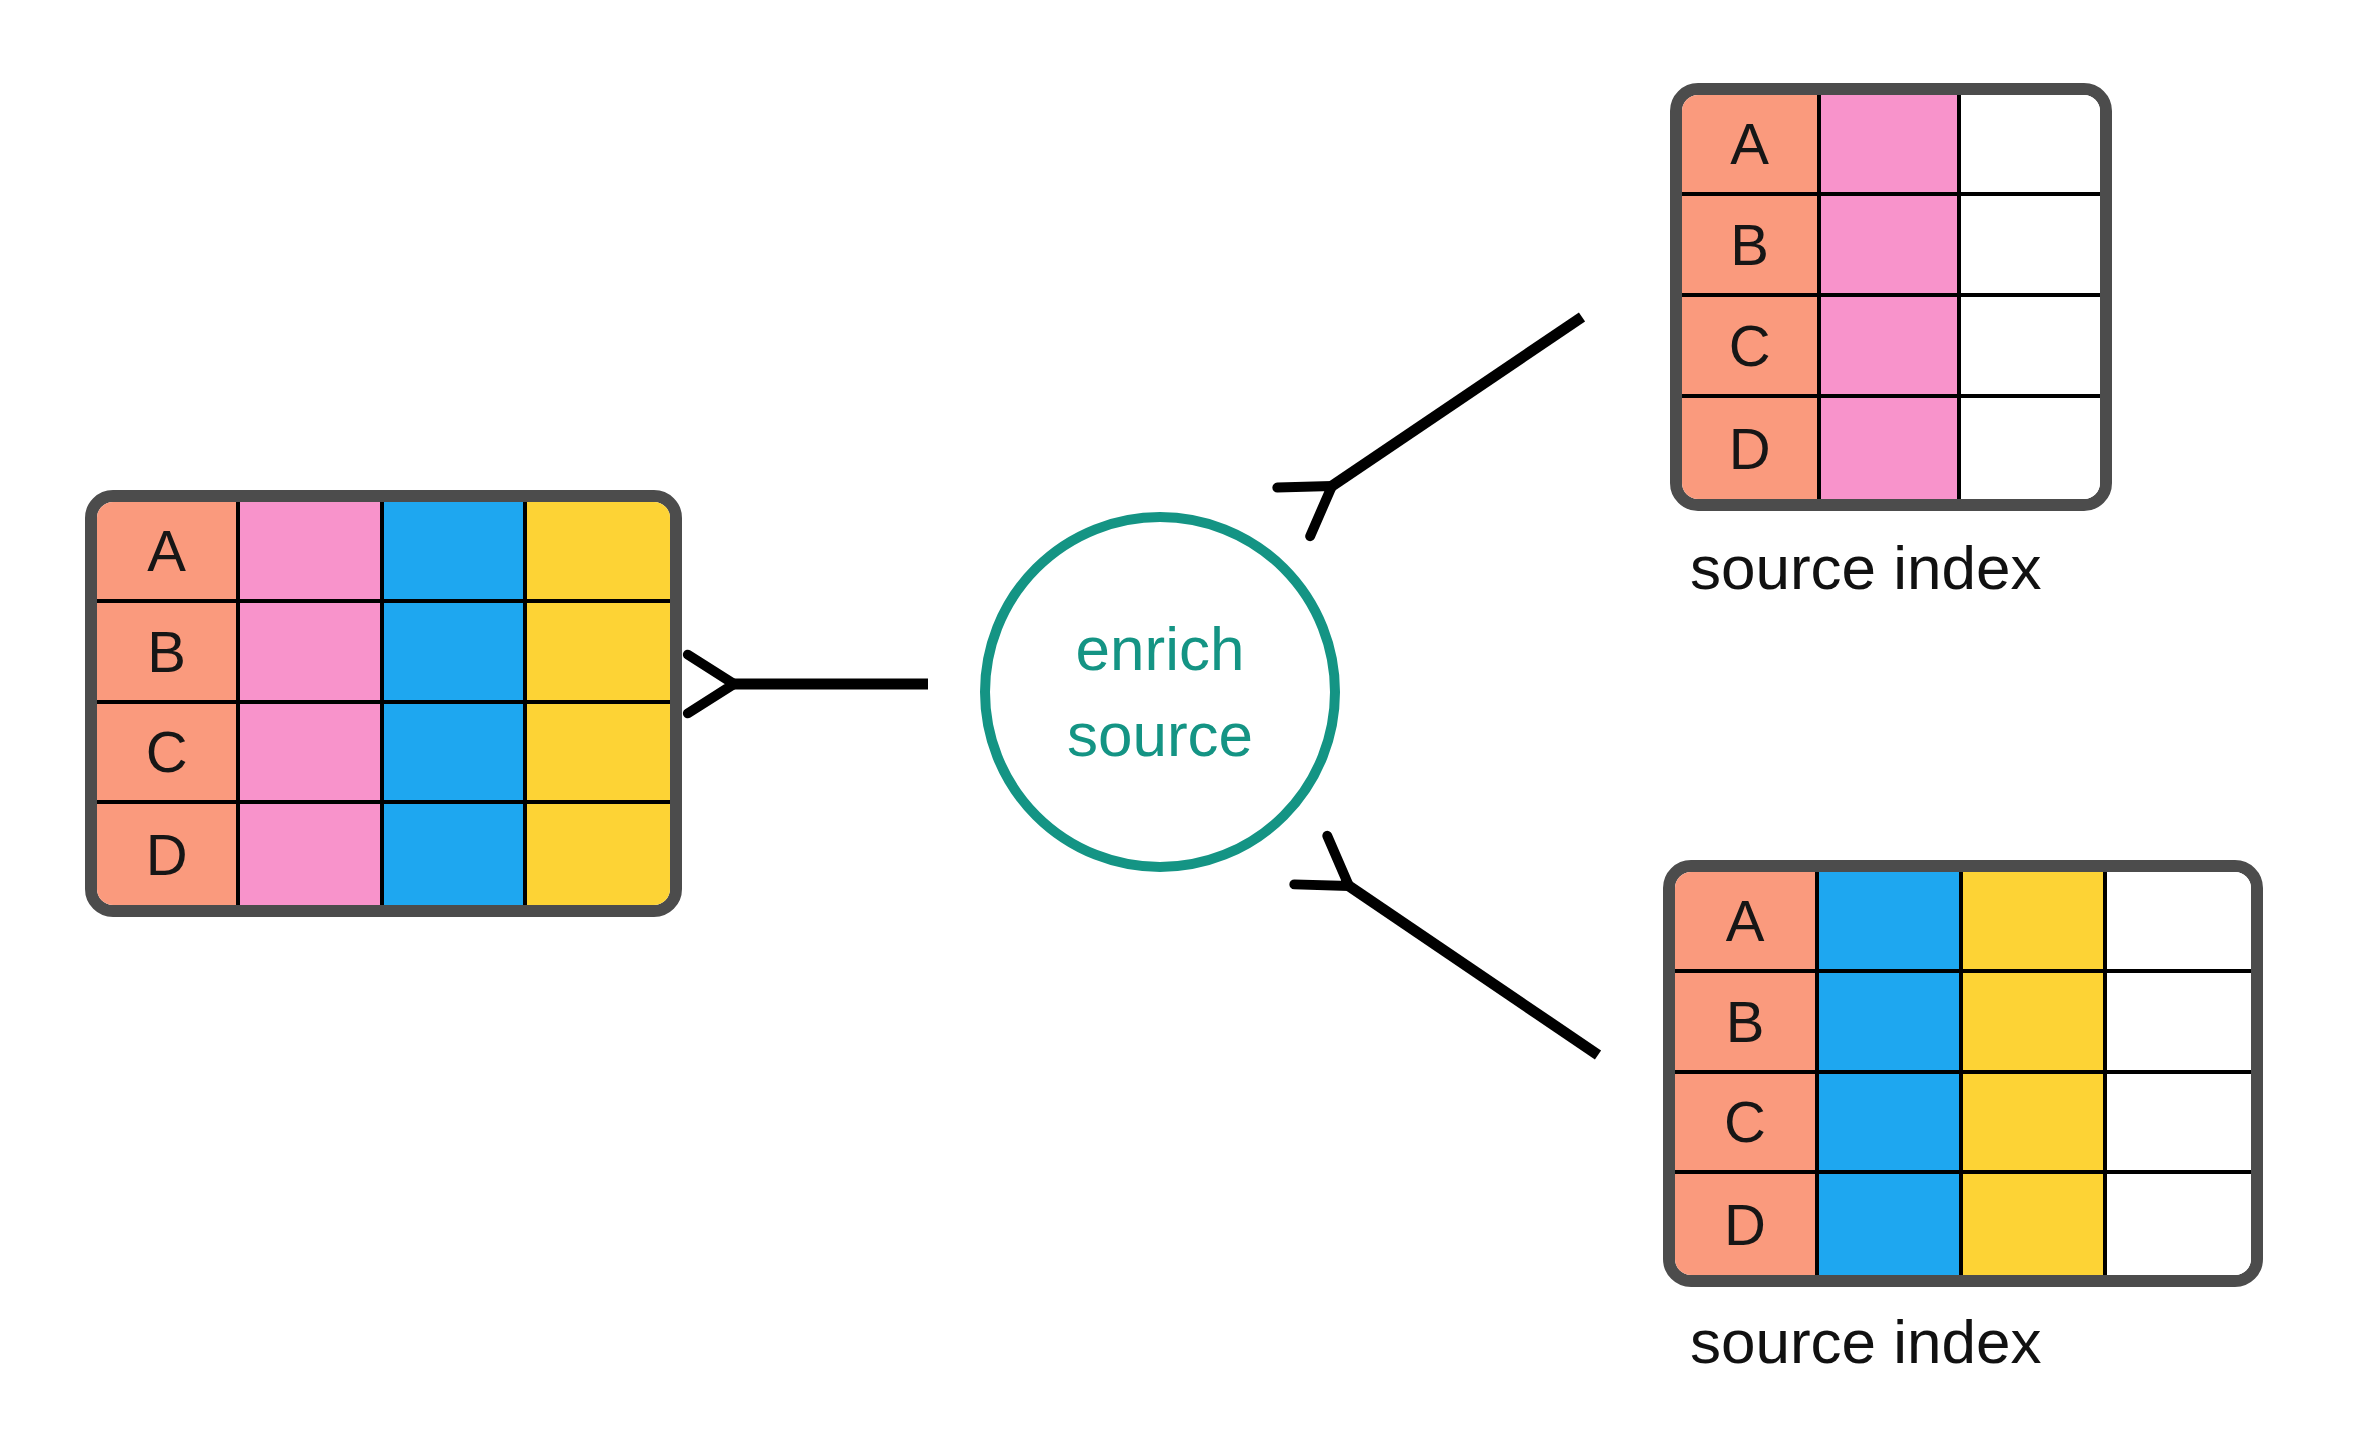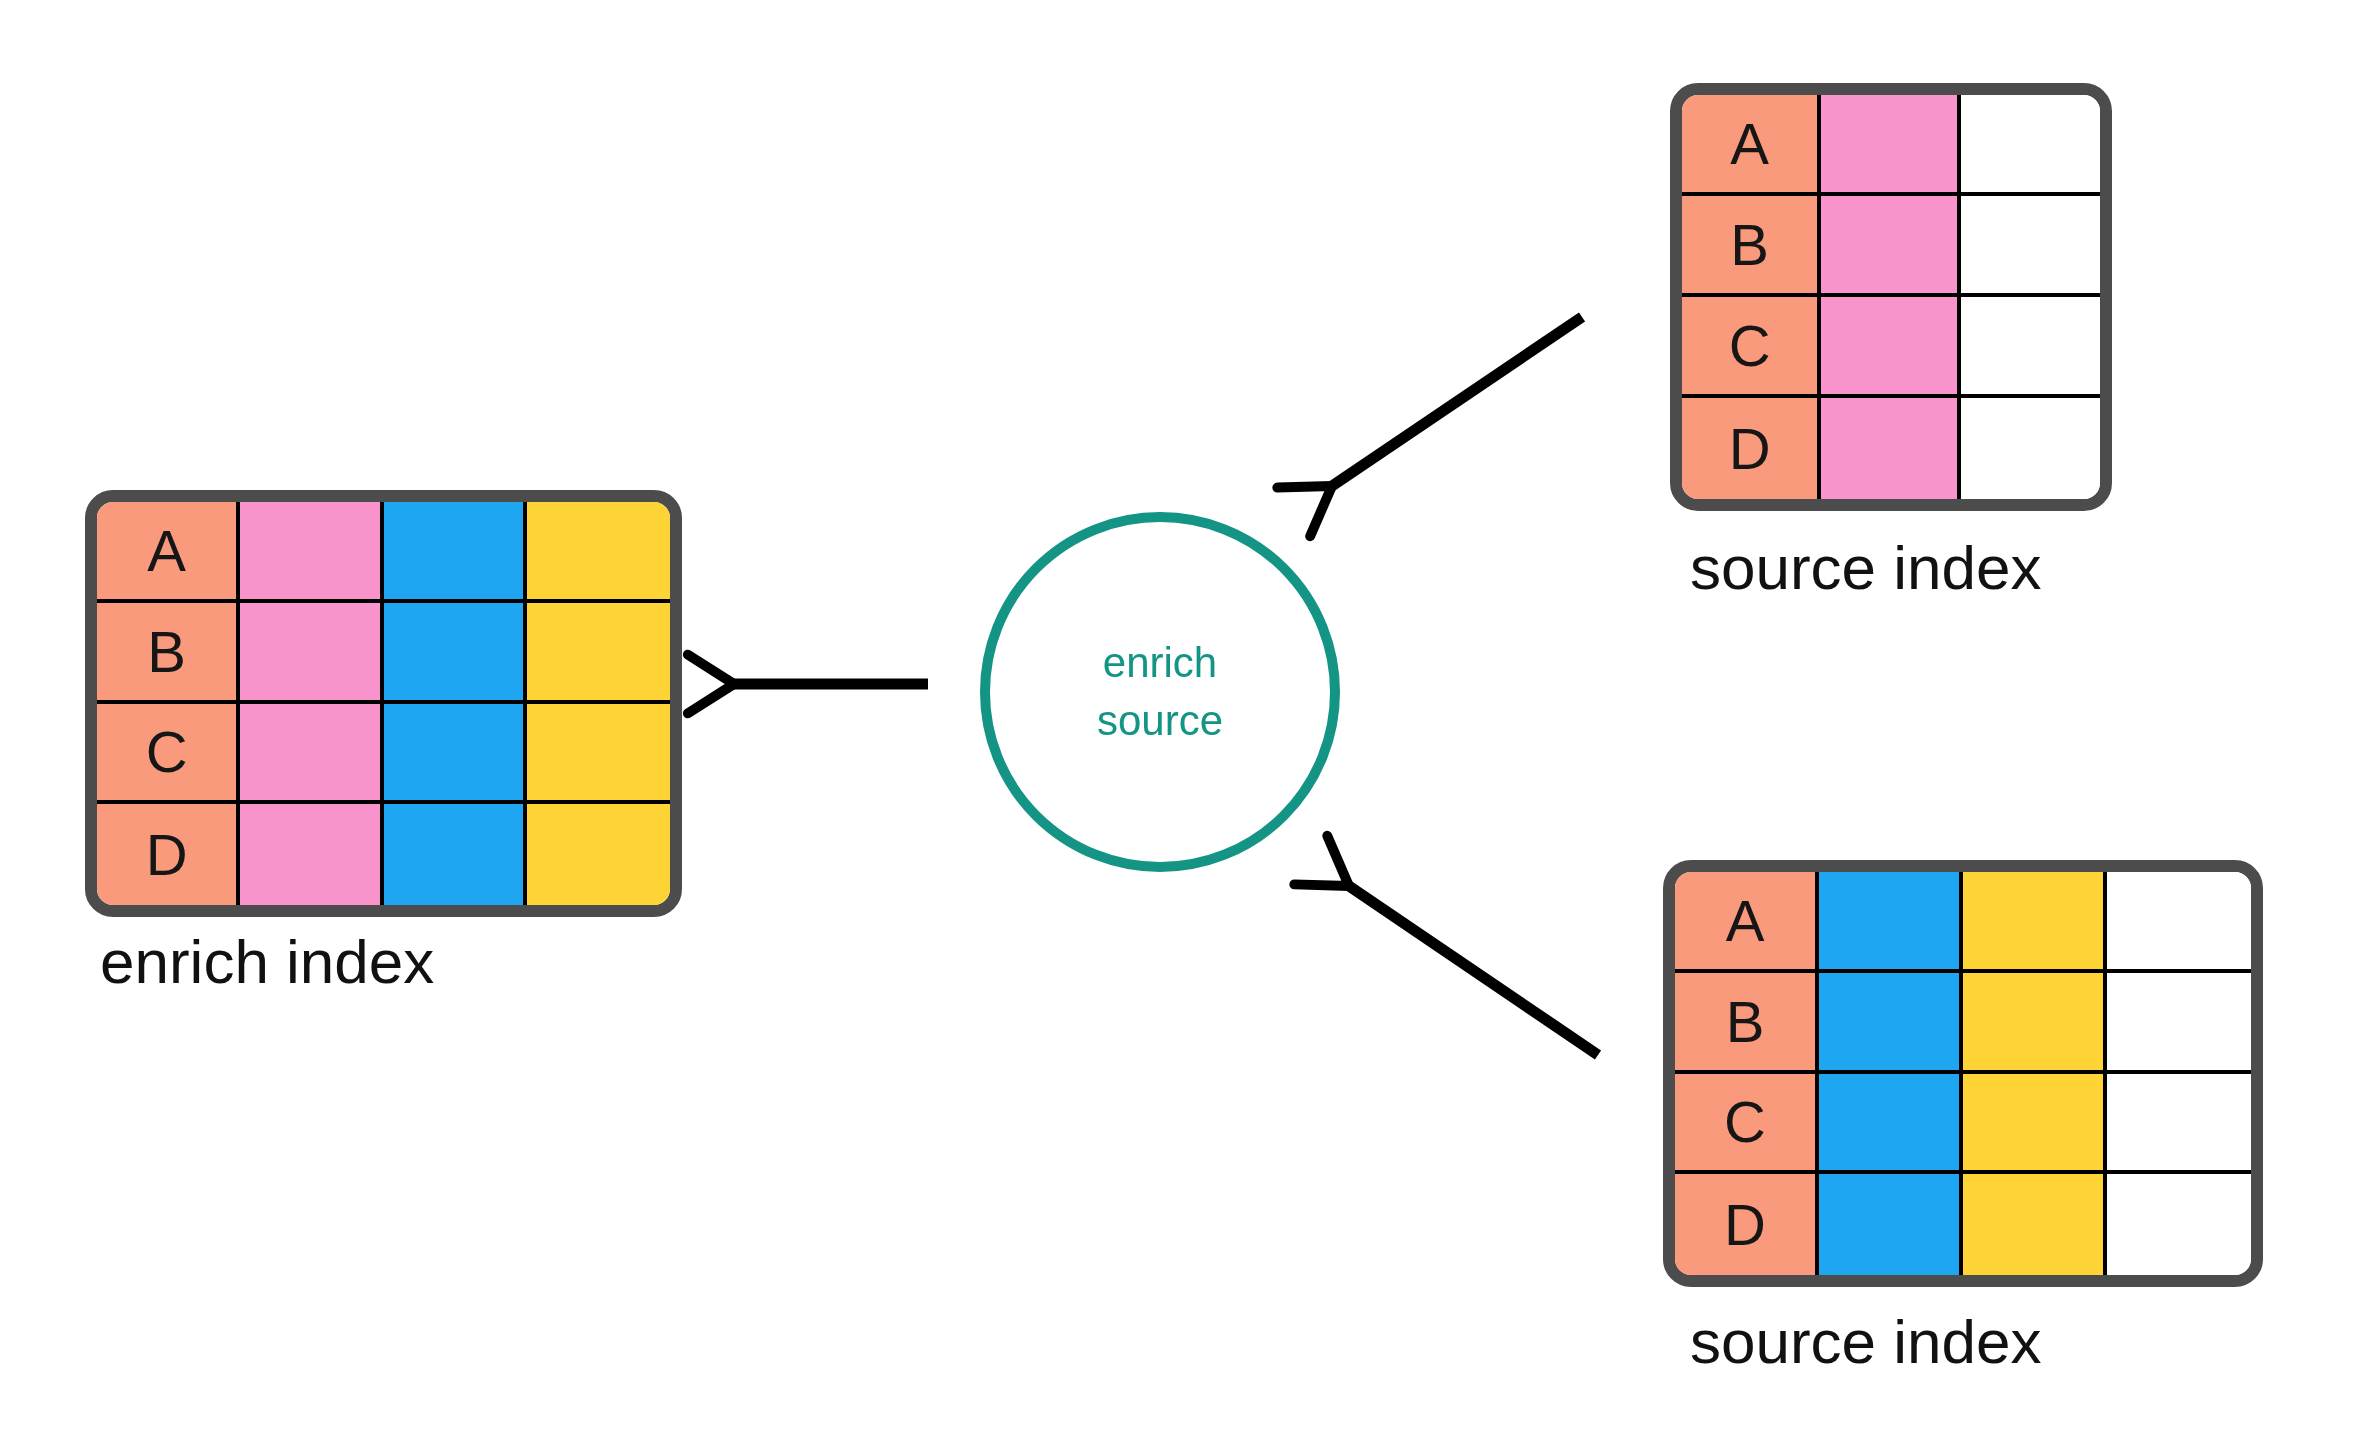--- a/index.html
+++ b/index.html
@@ -56,21 +56,21 @@
     border: 10px solid var(--teal);
     border-radius: 50%;
     display: flex;
     align-items: center;
     justify-content: center;
     background: #ffffff;
   }
   .policy-label {
     text-align: center;
     color: var(--teal);
-    font-size: 42px;
+    font-size: 62px;
     line-height: 1.38;
   }
   
   #table-enrich-index   { left: 85px;   top: 490px; width: 597px; height: 427px; }
   #table-source-top     { left: 1670px; top: 83px;  width: 442px; height: 428px; }
   #table-source-bottom  { left: 1663px; top: 860px; width: 600px; height: 427px; }
   #label-enrich-index   { left: 100px;  top: 928px; }
   #label-source-top     { left: 1690px; top: 534px; }
   #label-source-bottom  { left: 1690px; top: 1308px; }
 </style>
@@ -101,21 +101,20 @@
       <div class="cell" style="background: rgb(253, 211, 53); border-bottom: 4px solid rgb(0, 0, 0);"></div>
       <div class="cell" style="background: rgb(250, 154, 125); border-right: 4px solid rgb(0, 0, 0); border-bottom: 4px solid rgb(0, 0, 0);">C</div>
       <div class="cell" style="background: rgb(248, 147, 203); border-right: 4px solid rgb(0, 0, 0); border-bottom: 4px solid rgb(0, 0, 0);"></div>
       <div class="cell" style="background: rgb(30, 167, 240); border-right: 4px solid rgb(0, 0, 0); border-bottom: 4px solid rgb(0, 0, 0);"></div>
       <div class="cell" style="background: rgb(253, 211, 53); border-bottom: 4px solid rgb(0, 0, 0);"></div>
       <div class="cell" style="background: rgb(250, 154, 125); border-right: 4px solid rgb(0, 0, 0);">D</div>
       <div class="cell" style="background: rgb(248, 147, 203); border-right: 4px solid rgb(0, 0, 0);"></div>
       <div class="cell" style="background: rgb(30, 167, 240); border-right: 4px solid rgb(0, 0, 0);"></div>
       <div class="cell" style="background: rgb(253, 211, 53);"></div>
     </div>
-  <div class="dlabel" id="label-enrich-index">enrich index</div>
 
   <div class="dtable" id="table-source-top" style="grid-template-columns: repeat(3, 1fr); grid-template-rows: repeat(4, 1fr);">
       <div class="cell" style="background: rgb(250, 154, 125); border-right: 4px solid rgb(0, 0, 0); border-bottom: 4px solid rgb(0, 0, 0);">A</div>
       <div class="cell" style="background: rgb(248, 147, 203); border-right: 4px solid rgb(0, 0, 0); border-bottom: 4px solid rgb(0, 0, 0);"></div>
       <div class="cell" style="background: rgb(255, 255, 255); border-bottom: 4px solid rgb(0, 0, 0);"></div>
       <div class="cell" style="background: rgb(250, 154, 125); border-right: 4px solid rgb(0, 0, 0); border-bottom: 4px solid rgb(0, 0, 0);">B</div>
       <div class="cell" style="background: rgb(248, 147, 203); border-right: 4px solid rgb(0, 0, 0); border-bottom: 4px solid rgb(0, 0, 0);"></div>
       <div class="cell" style="background: rgb(255, 255, 255); border-bottom: 4px solid rgb(0, 0, 0);"></div>
       <div class="cell" style="background: rgb(250, 154, 125); border-right: 4px solid rgb(0, 0, 0); border-bottom: 4px solid rgb(0, 0, 0);">C</div>
       <div class="cell" style="background: rgb(248, 147, 203); border-right: 4px solid rgb(0, 0, 0); border-bottom: 4px solid rgb(0, 0, 0);"></div>

